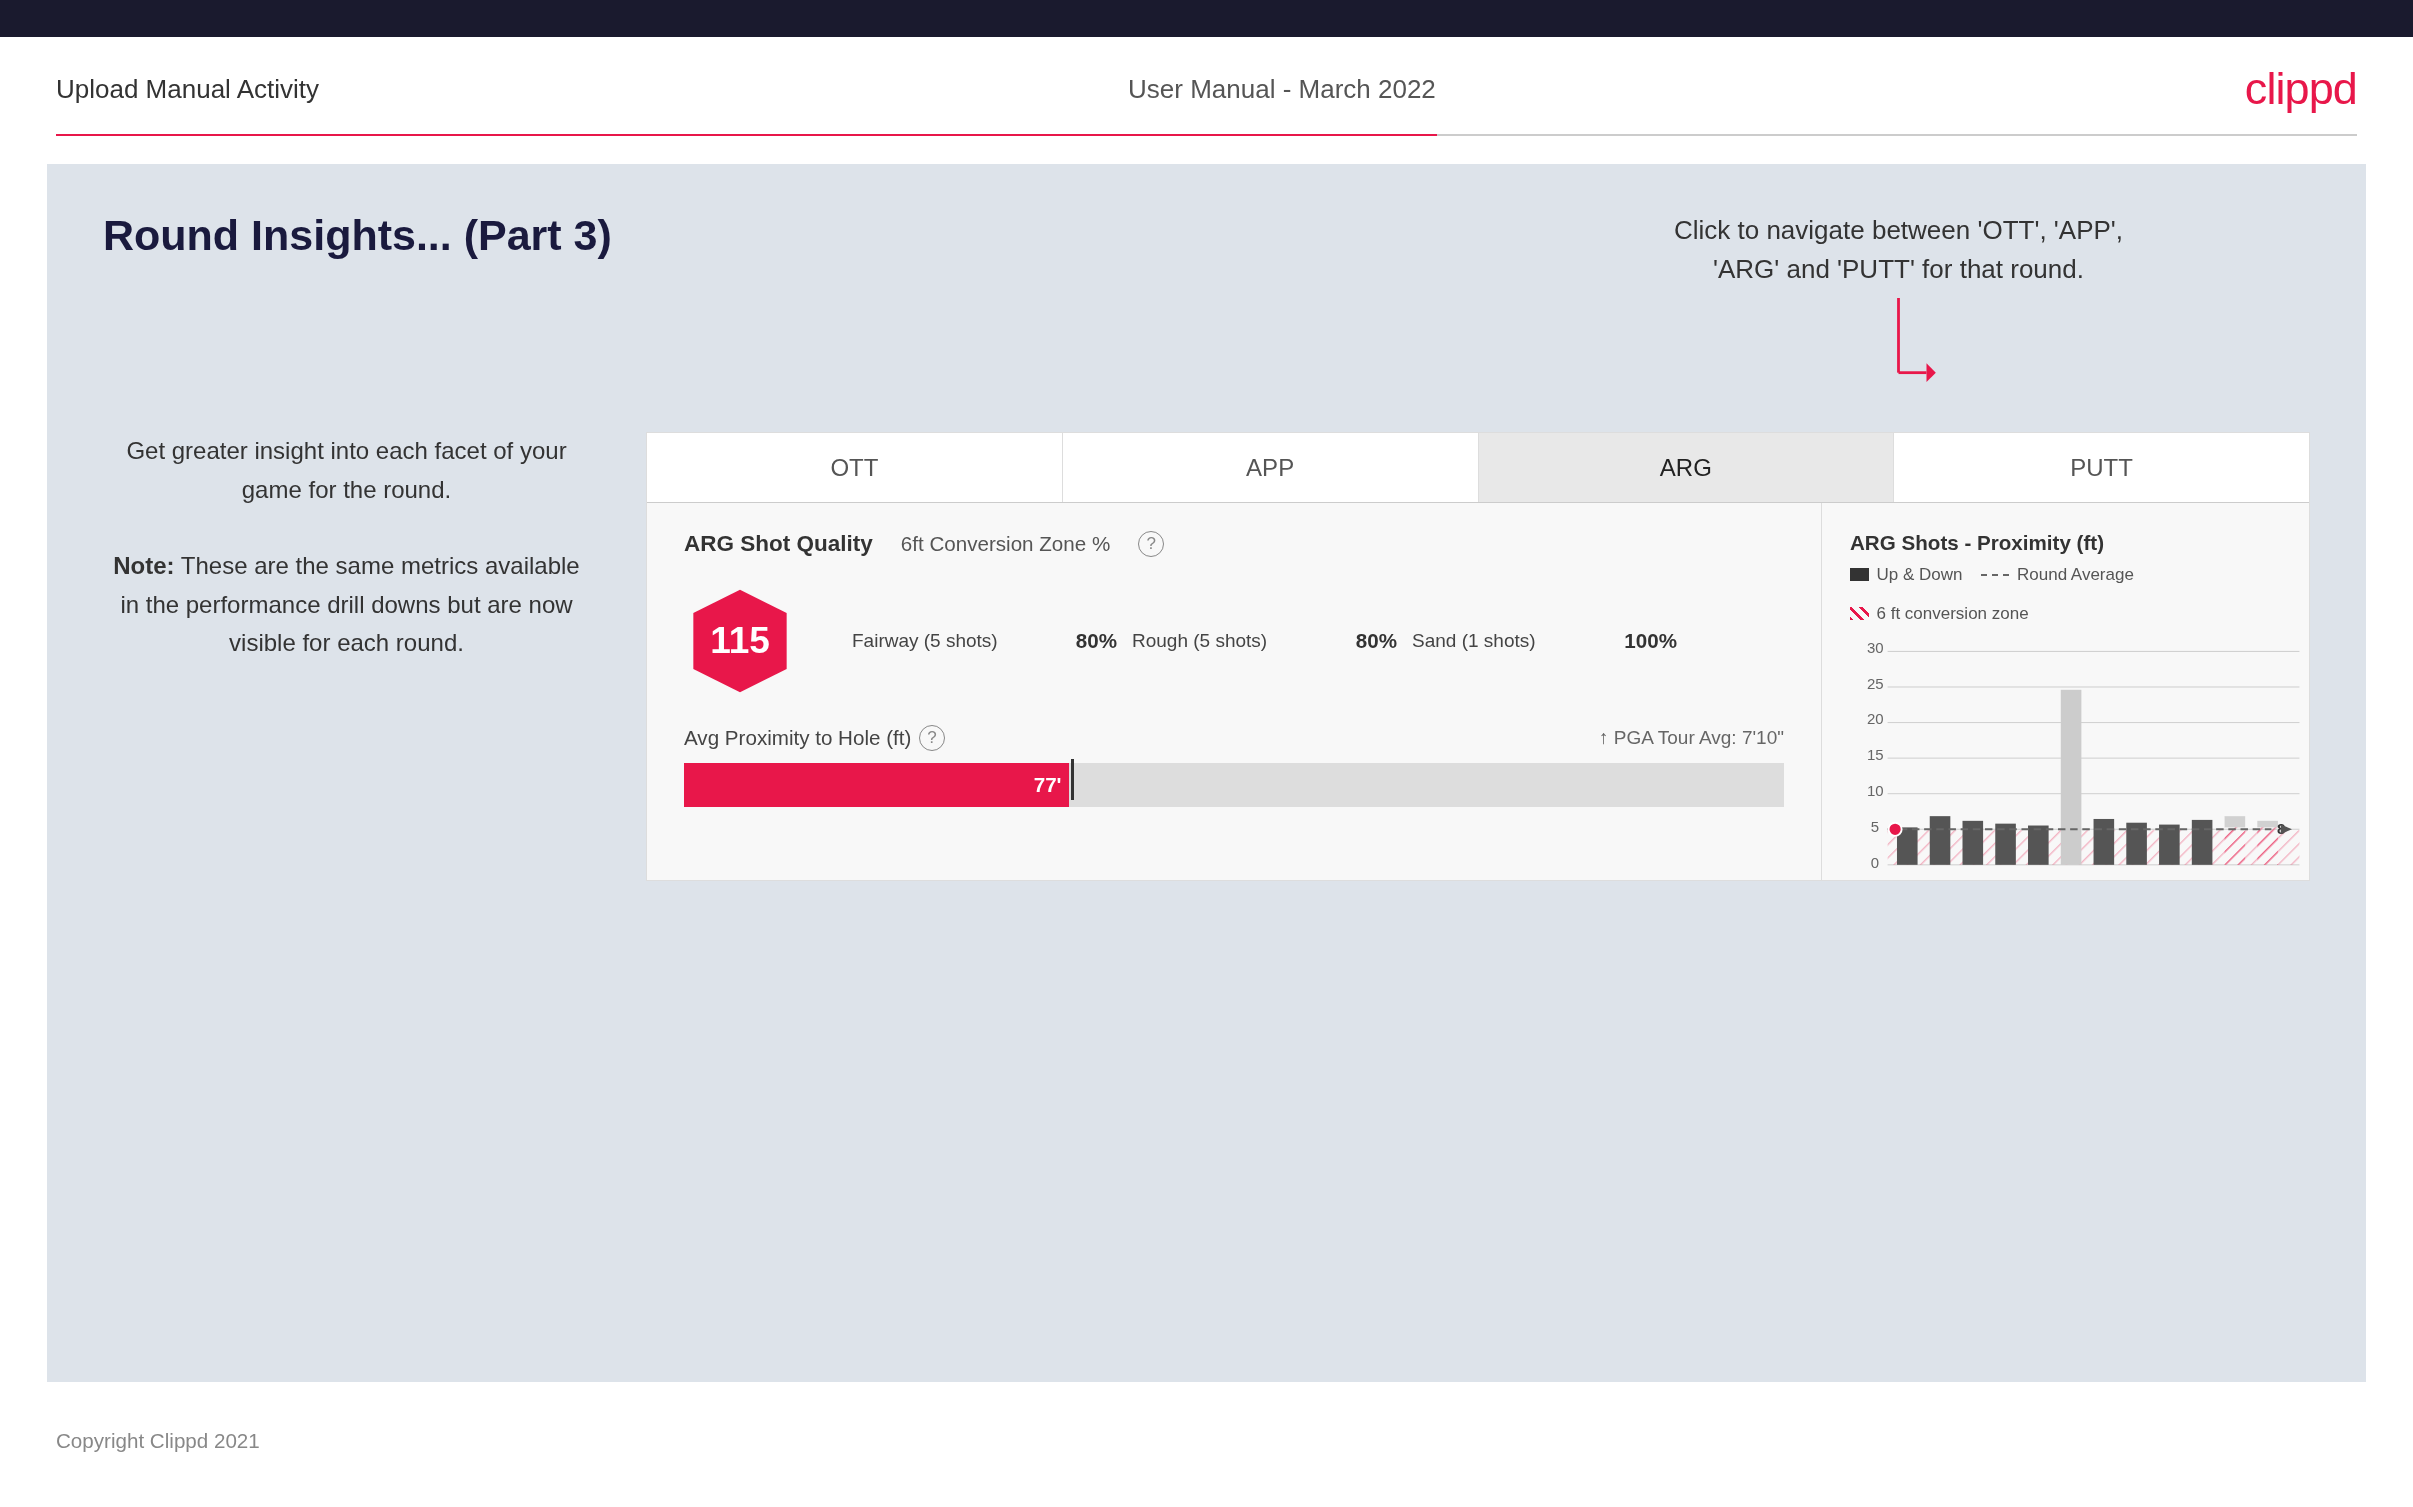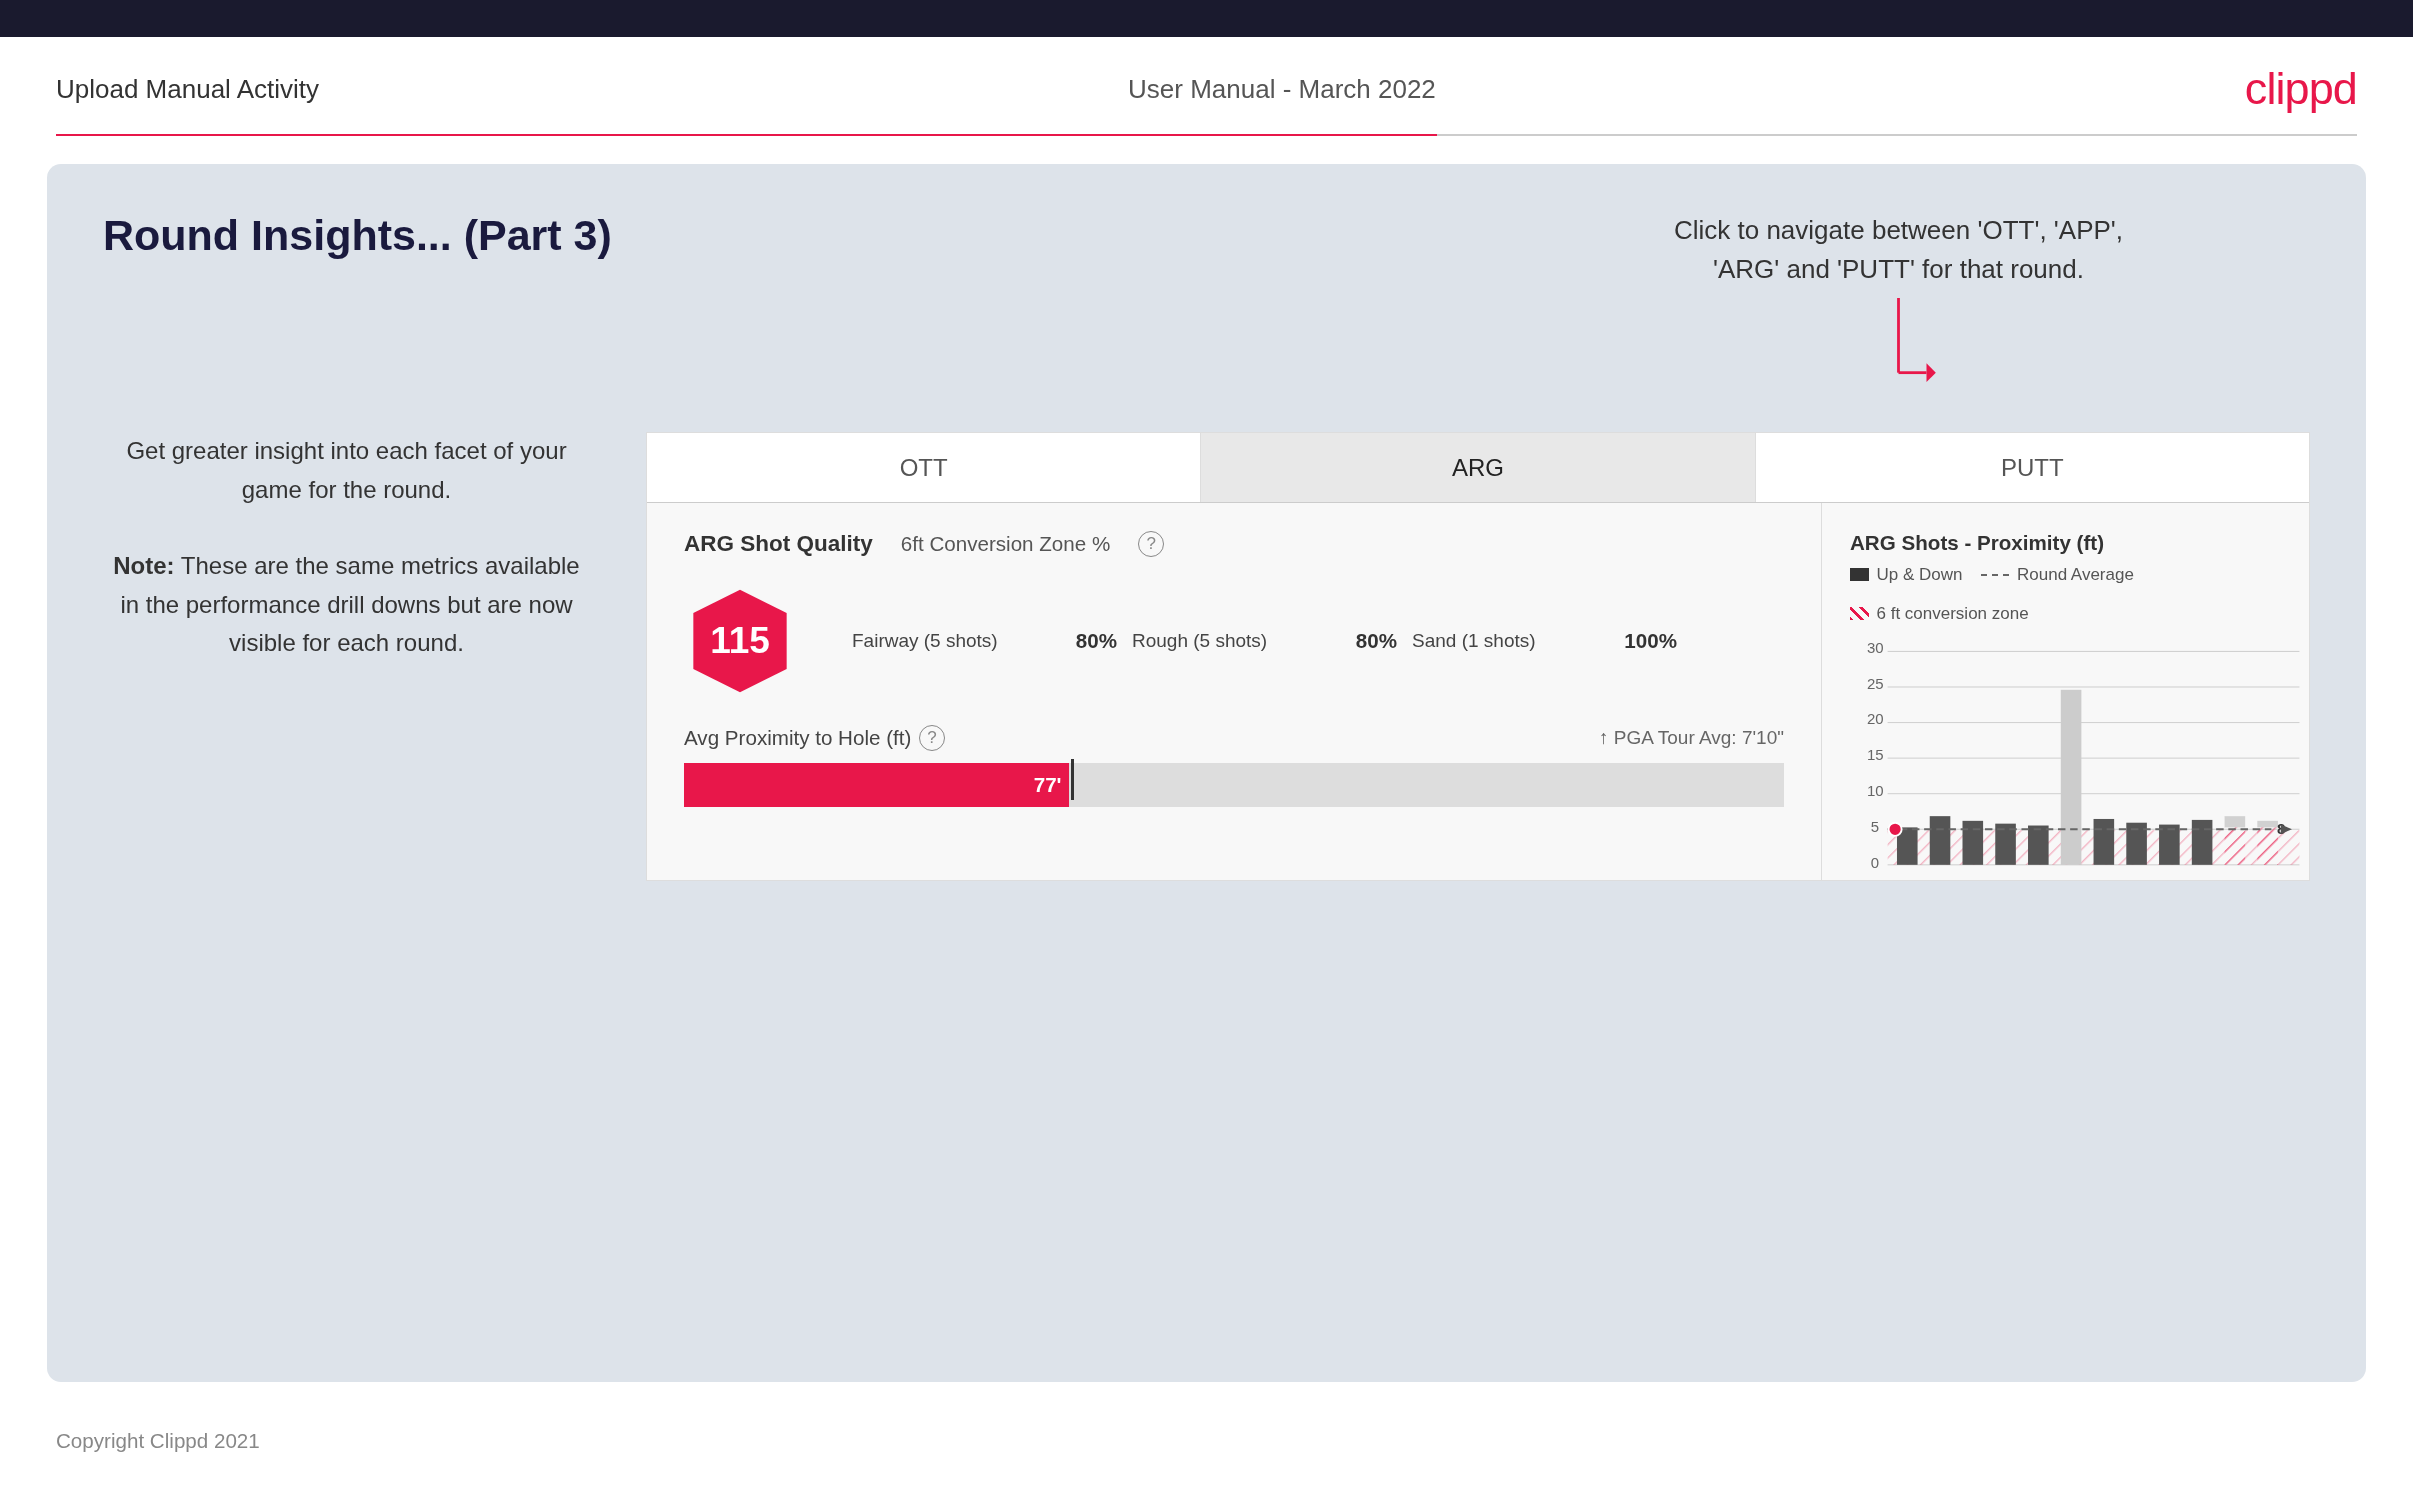--- a/index.html
+++ b/index.html
@@ -47,21 +47,21 @@
       height: 1.9px;
       background: linear-gradient(to right, #e8174a 60%, #ccc 60%);
       margin: 0 56px;
     }
 
     
     .main-content {
       background: #dde3ea;
       margin: 28px 47px;
       padding: 47px 56px;
-      border-radius: 14px;
+      border-radius: 0;
       min-height: 1218px;
     }
 
     .page-title {
       font-size: 43px;
       font-weight: 700;
       color: #1a1a3e;
       margin-bottom: 7.5px;
     }
     .page-subtitle {
@@ -425,20 +425,21 @@
       <div class="desc-text">
         Get greater insight into each facet of your game for the round.<br><br>
         <strong>Note:</strong> These are the same metrics available in the performance drill downs but are now visible for each round.
       </div>
     </div>
 
     <div class="card-panel">
 
       <div class="tabs">
         <div class="tab">OTT</div>
+        <div class="tab">APP</div>
         <div class="tab active">ARG</div>
         <div class="tab">PUTT</div>
       </div>
 
       <div class="card-body">
 
         <div class="card-left">
 
           <div class="shot-quality-header">
             <span class="shot-quality-label">ARG Shot Quality</span>

